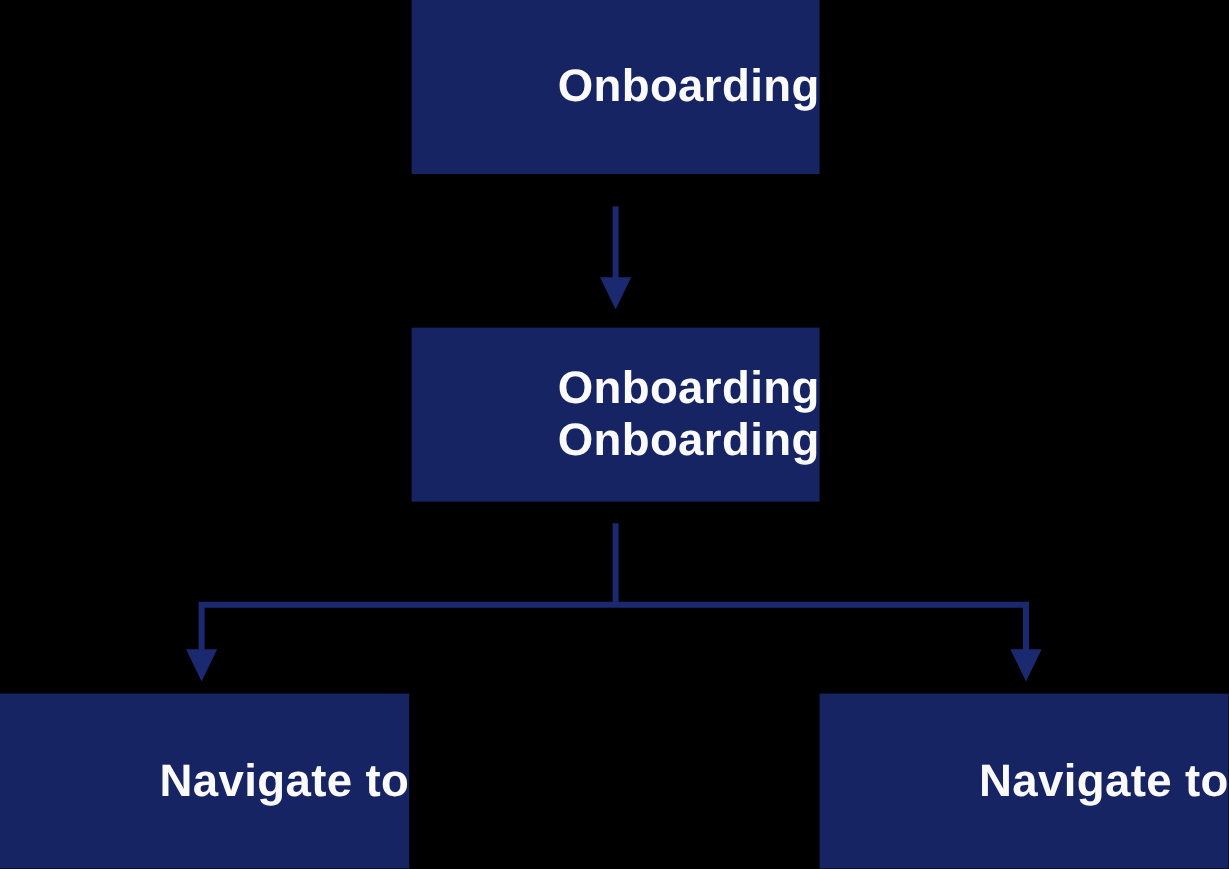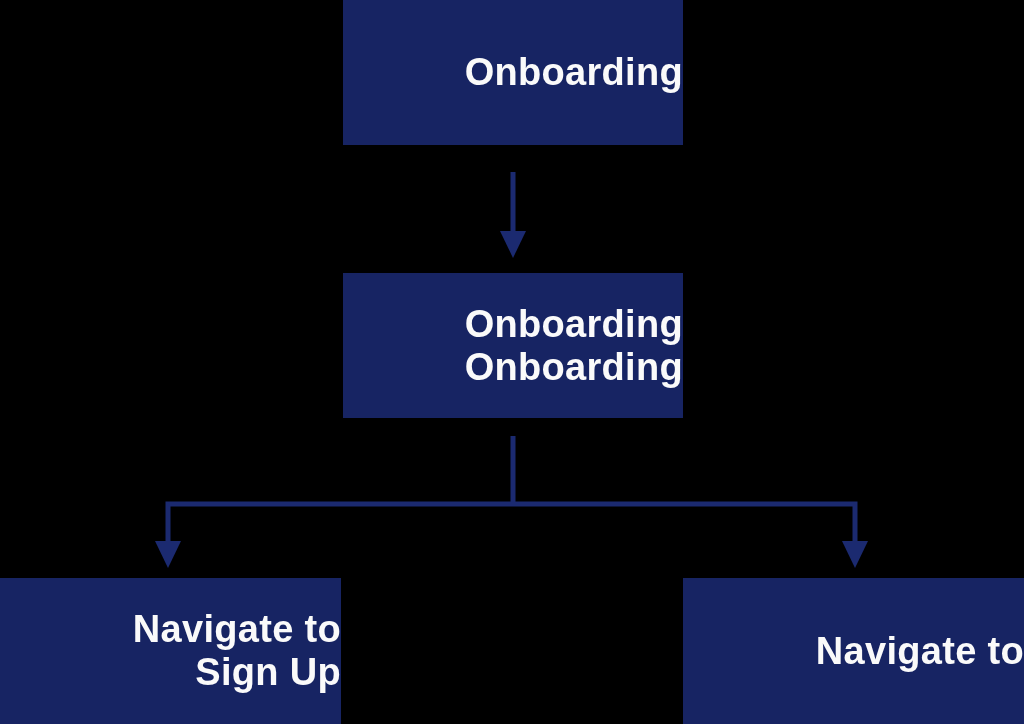--- a/index.html
+++ b/index.html
@@ -67,20 +67,19 @@
     <span class="line">Onboarding</span>
   </div>
 
   <div class="node node-navigator">
     <span class="line">Onboarding</span>
     <span class="line">Onboarding</span>
   </div>
 
   <div class="node node-signup">
     <span class="line">Navigate to</span>
-    <span class="line">Sign Up</span>
   </div>
 
   <div class="node node-signin">
     <span class="line">Navigate to</span>
   </div>
 
 </div>
 
 </body></html>

